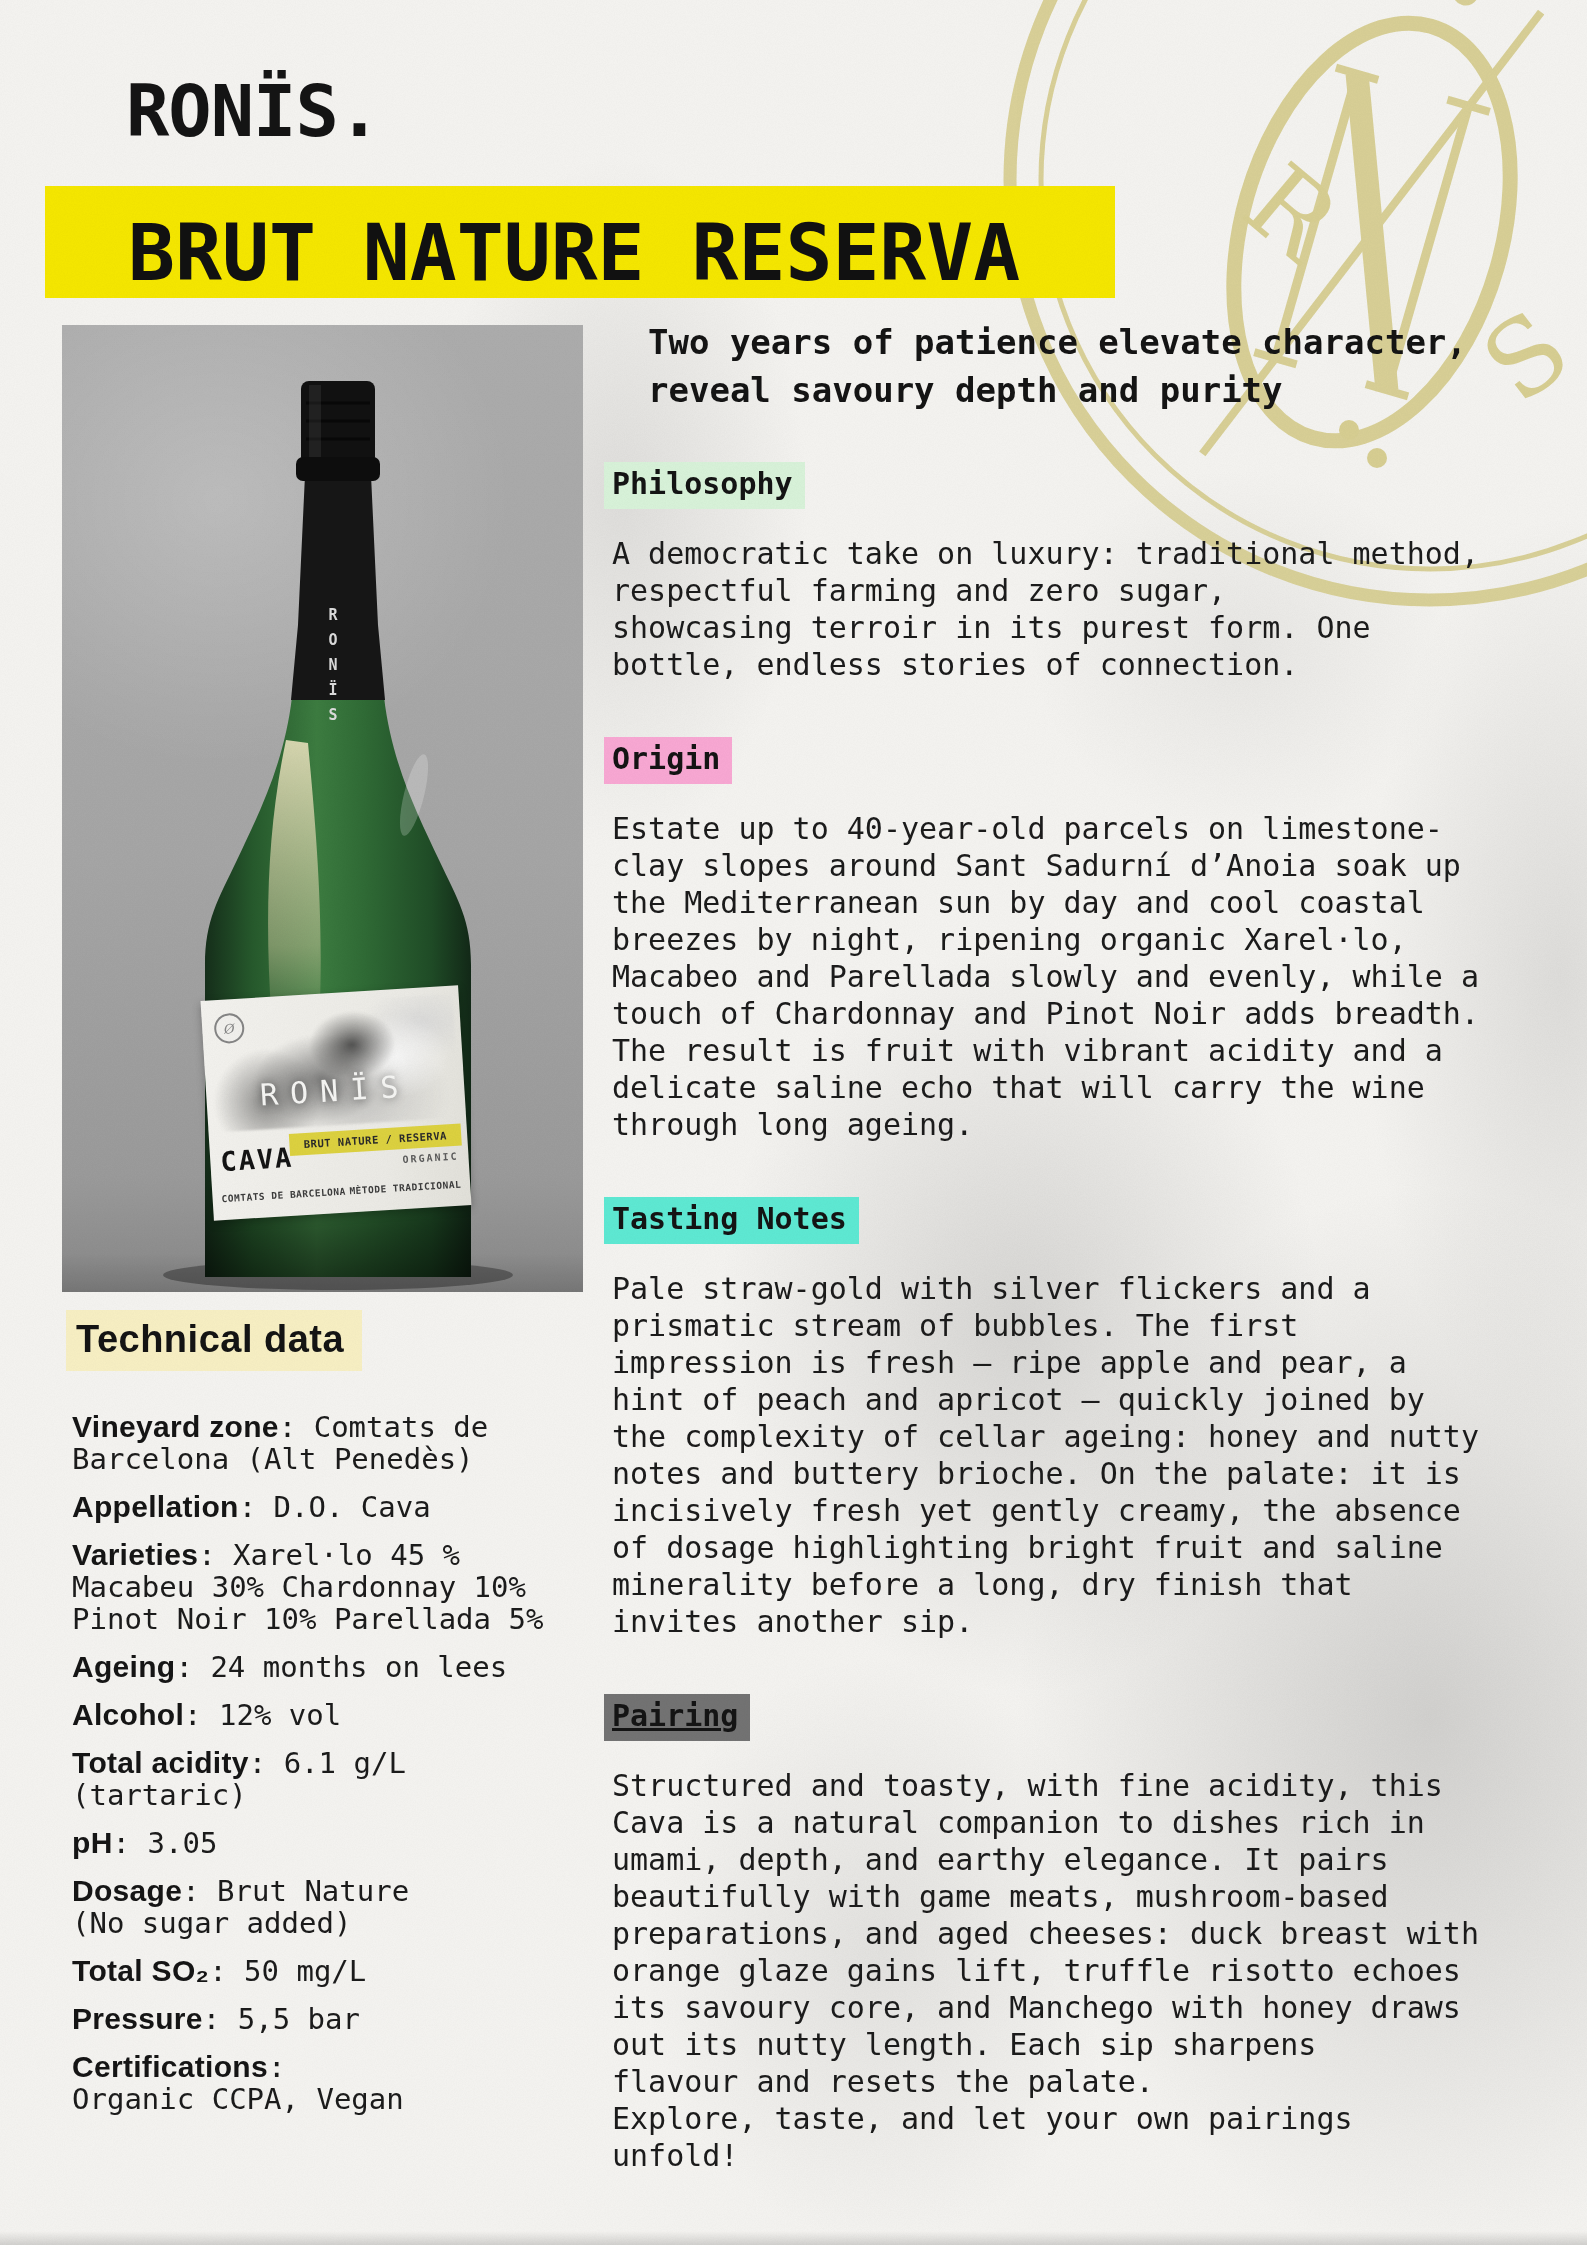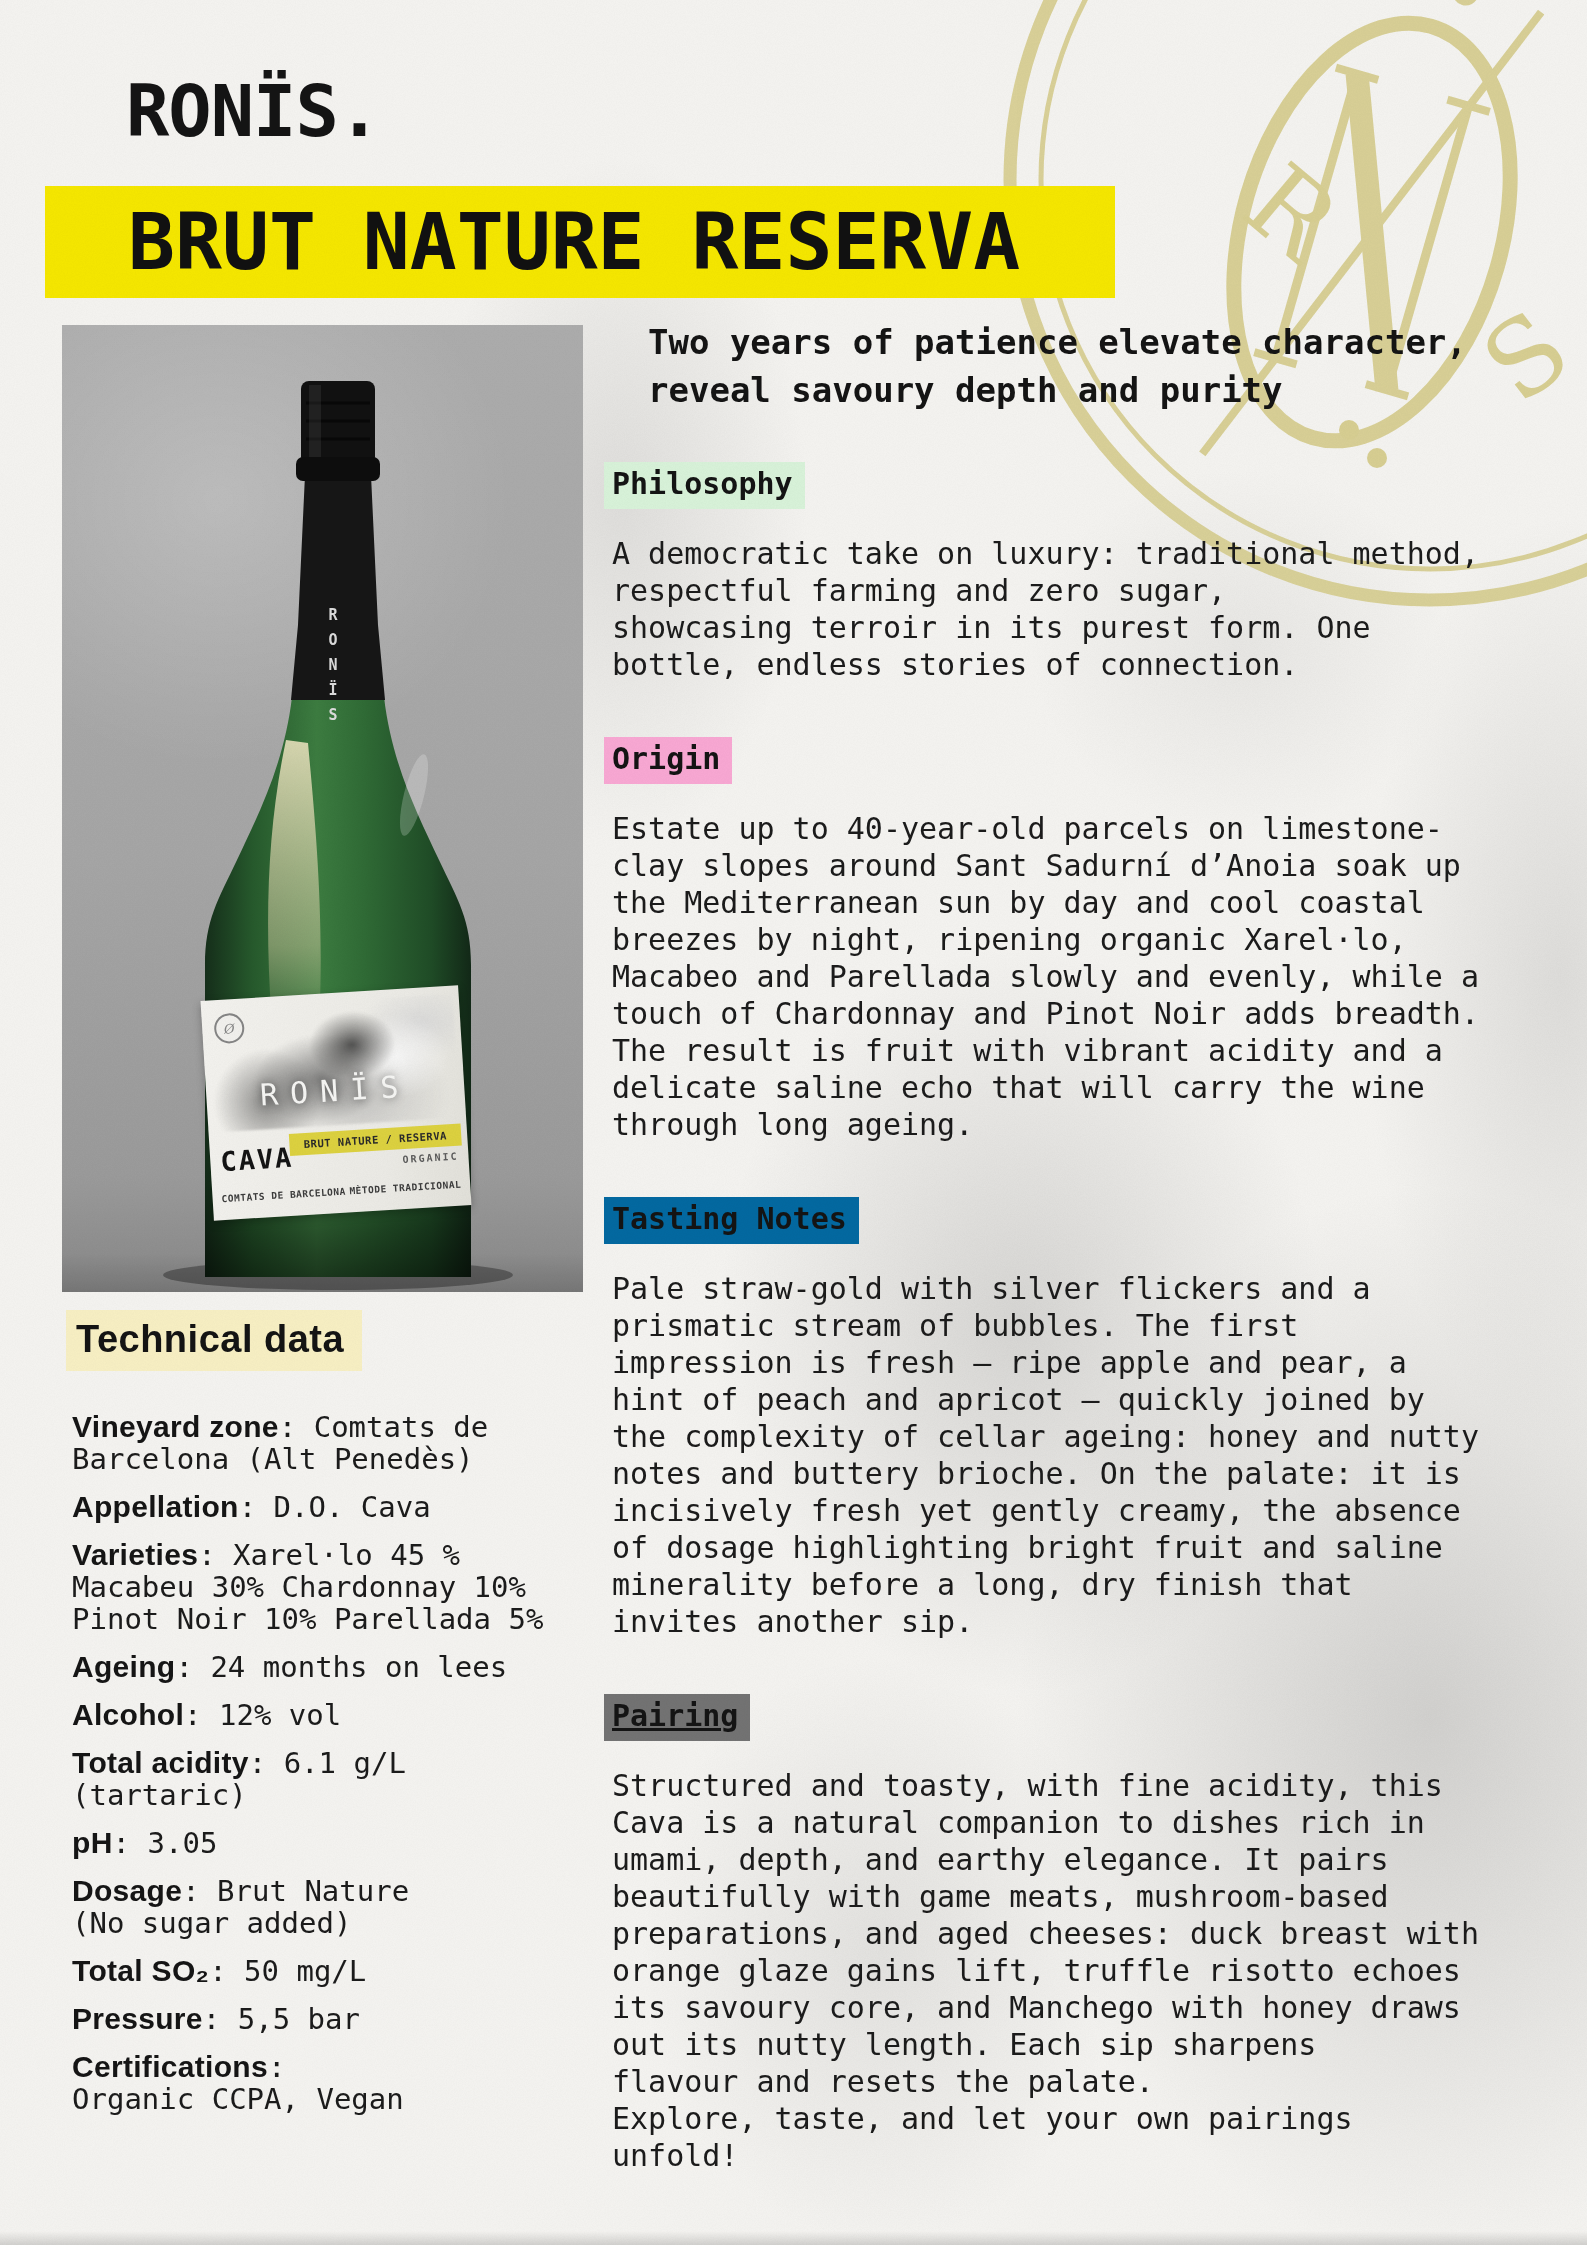--- a/index.html
+++ b/index.html
@@ -18,21 +18,21 @@
       radial-gradient(340px 420px at 880px 1950px, rgba(120,120,120,0.14), transparent 70%),
       radial-gradient(260px 620px at 1560px 980px, rgba(105,105,105,0.16), transparent 75%),
       radial-gradient(300px 260px at 1240px 650px, rgba(120,120,120,0.10), transparent 70%);
   }
   .brand-title{
     position:absolute;left:126px;top:72px;margin:0;
     font-size:72px;font-weight:bold;line-height:1.1;letter-spacing:-1px;color:#141414;
   }
   .title-bar{
     position:absolute;left:45px;top:186px;width:1070px;height:112px;
-    display:flex;align-items:center;
+    display:flex;align-items:flex-end;
   }
   .title-bar-text{
     margin-left:83px;font-size:78px;font-weight:bold;letter-spacing:0;color:#111;white-space:nowrap;
   }
   .stamp{position:absolute;left:960px;top:0;width:627px;height:650px;}
   .stamp text{font-family:"DejaVu Serif",serif;font-size:104px;fill:#d8cf92;text-anchor:middle;}
 
   
   .photo{
     position:absolute;left:62px;top:325px;width:521px;height:967px;
@@ -212,21 +212,21 @@
 clay slopes around Sant Sadurní d’Anoia soak up
 the Mediterranean sun by day and cool coastal
 breezes by night, ripening organic Xarel·lo,
 Macabeo and Parellada slowly and evenly, while a
 touch of Chardonnay and Pinot Noir adds breadth.
 The result is fruit with vibrant acidity and a
 delicate saline echo that will carry the wine
 through long ageing.</div>
     </div>
     <div class="section">
-      <h2 class="sec-head" style="background: #0369a1;">Tasting Notes</h2>
+      <h2 class="sec-head" style="background: #5eead4;">Tasting Notes</h2>
       <div class="sec-body">Pale straw-gold with silver flickers and a
 prismatic stream of bubbles. The first
 impression is fresh – ripe apple and pear, a
 hint of peach and apricot – quickly joined by
 the complexity of cellar ageing: honey and nutty
 notes and buttery brioche. On the palate: it is
 incisively fresh yet gently creamy, the absence
 of dosage highlighting bright fruit and saline
 minerality before a long, dry finish that
 invites another sip.</div>

